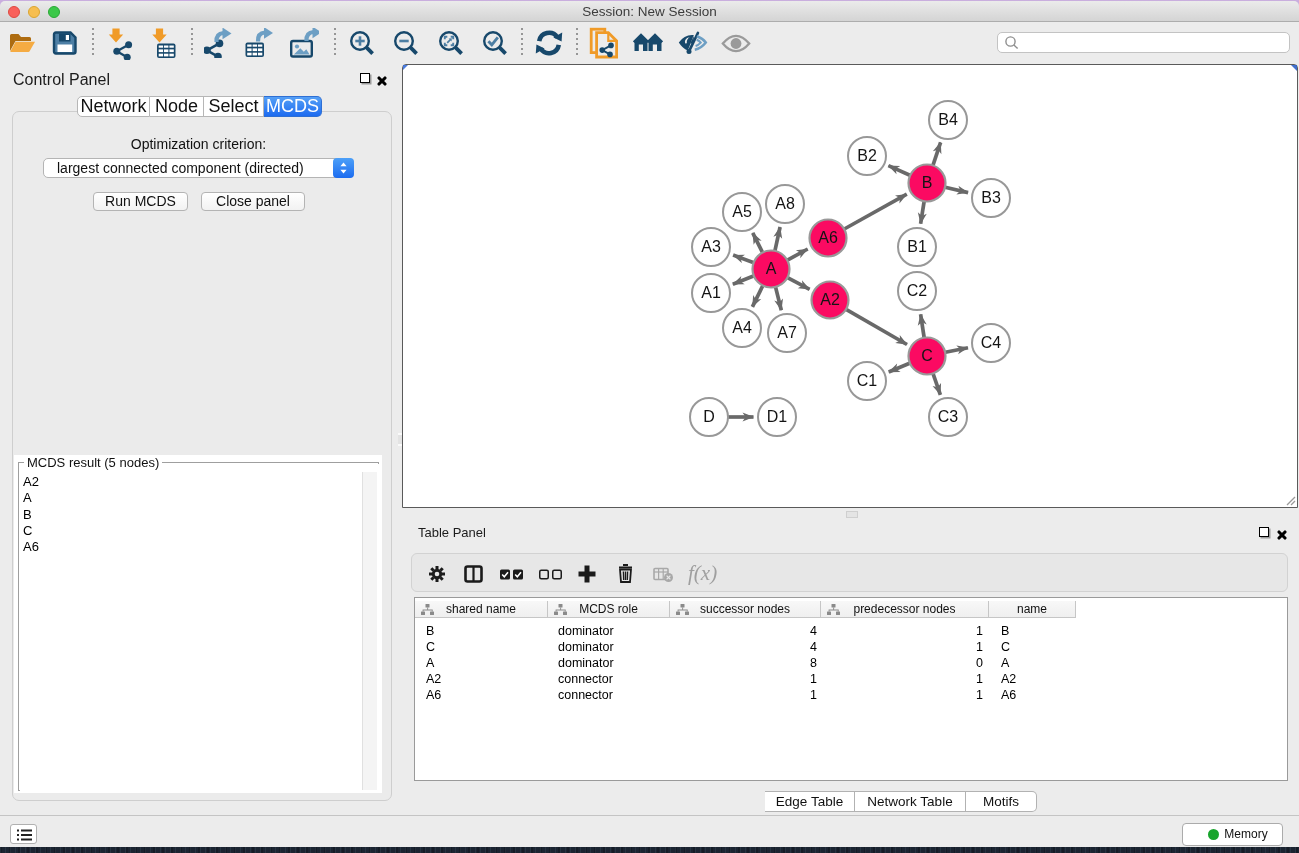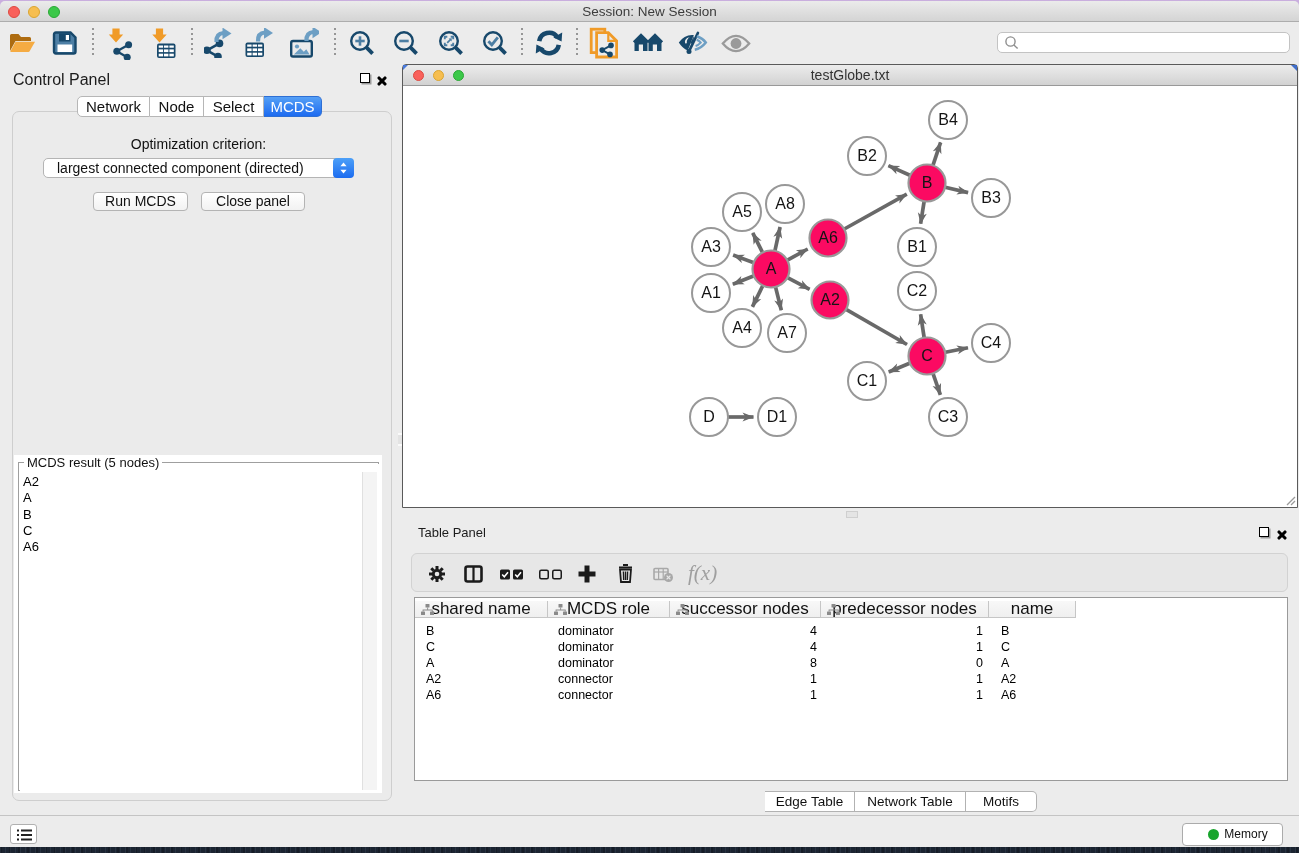--- a/index.html
+++ b/index.html
@@ -36,21 +36,21 @@
       repeating-linear-gradient(90deg, rgba(0,0,0,.22) 0 2px, rgba(0,0,0,0) 2px 9px),
       #1b2431; }
 
   
   #cp-title { left:13px; top:71px; font-size:16px; color:#1c1c1c; }
   .hdr-float { position:absolute; width:10px; height:10px; border:1.2px solid #000;
     background:#fff; box-shadow:1.5px 1.5px 0 #9a9a9a; }
 
   #cp-tabs { left:77px; top:96px; height:21px; display:flex; }
   .tab { height:21px; background:#fff; border:1px solid #b6b6b6; border-left:none;
-    font-size:15px; color:#111; display:flex; align-items:center; justify-content:center; }
+    font-size:18px; color:#111; display:flex; align-items:center; justify-content:center; }
   .tab.first { border-left:1px solid #b6b6b6; border-radius:5px 0 0 5px; }
   .tab.last { border-radius:0 5px 5px 0; }
   .tab.sel { background:linear-gradient(#55a0f6,#1d6bf0); color:#fff; border-color:#2e6fd4; }
 
   #cp-box { left:12px; top:111px; width:380px; height:690px; background:#ebebeb;
     border:1px solid #cecece; border-radius:7px; }
 
   #opt-label { left:0; top:136px; width:397px; text-align:center; font-size:14px; color:#111; }
   #dropdown { left:43px; top:158px; width:311px; height:20px; background:#fff;
     border:1px solid #b4b4b4; border-radius:5px; font-size:14px; color:#111;
@@ -86,21 +86,21 @@
 
   
   #tp-title { left:418px; top:525px; font-size:13px; color:#1c1c1c; }
   #tp-toolbar { left:411px; top:553px; width:877px; height:39px; background:#e7e7e7;
     border:1px solid #d2d2d2; border-radius:6px; }
   #tp-table { left:414px; top:597px; width:874px; height:184px; background:#fff;
     border:1px solid #9a9a9a; }
   #tp-header { position:absolute; left:0; top:3px; height:17px; width:661px;
     background:linear-gradient(#f8f8f8,#efefef); border-bottom:1px solid #c6c6c6; }
   .th { position:absolute; top:0; height:16px; border-right:1px solid #c6c6c6;
-    font-size:17px; color:#111; text-align:center; line-height:16px; }
+    font-size:12px; color:#111; text-align:center; line-height:16px; }
   .td { position:absolute; font-size:12.5px; color:#000; line-height:16px; }
 
   
   #bt-tabs { left:671px; top:791px; height:21px; display:flex; }
   .btab { height:21px; background:#fff; border:1px solid #b2b2b2; border-left:none;
     font-size:13.5px; color:#111; display:flex; align-items:center; justify-content:center; }
   .btab.first { border-left:1px solid #b2b2b2; border-radius:5px 0 0 5px; }
   .btab.last { border-radius:0 5px 5px 0; }
   .btab.sel { background:linear-gradient(#55a0f6,#1d6bf0); color:#fff; border-color:#2e6fd4;margin-top:25px; }
 
@@ -309,26 +309,20 @@
     <div id="fieldset">
       <div id="fs-list">A2<br>A<br>B<br>C<br>A6</div>
       <div id="fs-scroll"></div>
       <div id="fs-legend">MCDS result (5 nodes)</div>
     </div>
   </div>
 
   <div class="abs" style="left:398px;top:433px;width:5px;height:13px;background:#e3e3e3;border-top:2px solid #fafafa;border-bottom:2px solid #fafafa;"></div>
 
   <div class="abs" id="netwin">
-    <div id="net-titlebar">
-      <div class="tl tl-red" style="left:10px;"></div>
-      <div class="tl tl-yel" style="left:30px;"></div>
-      <div class="tl tl-grn" style="left:50px;"></div>
-      <div id="net-title-text">testGlobe.txt</div>
-    </div>
     <svg style="position:absolute;right:1px;bottom:1px;" width="12" height="12" viewBox="0 0 12 12">
       <g stroke="#9a9a9a" stroke-width="1.3">
         <line x1="3" y1="11" x2="11" y2="3"></line>
         <line x1="7" y1="11" x2="11" y2="7"></line>
       </g>
     </svg>
     <svg style="position:absolute;left:0;top:0;" width="5" height="5" viewBox="0 0 5 5">
       <path d="M0,0 L5,0 L0,5 Z" fill="#3a6fd8" opacity="0.9"></path>
     </svg>
     <svg style="position:absolute;right:0;top:0;" width="6" height="6" viewBox="0 0 6 6">

